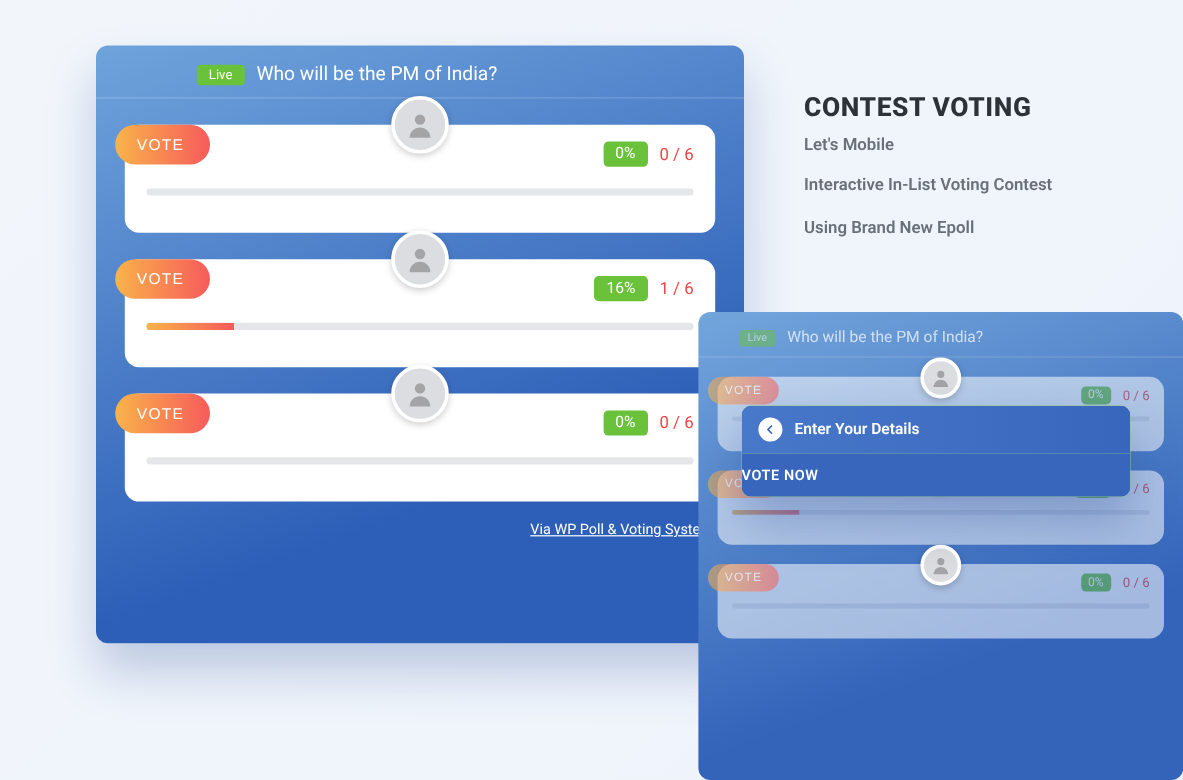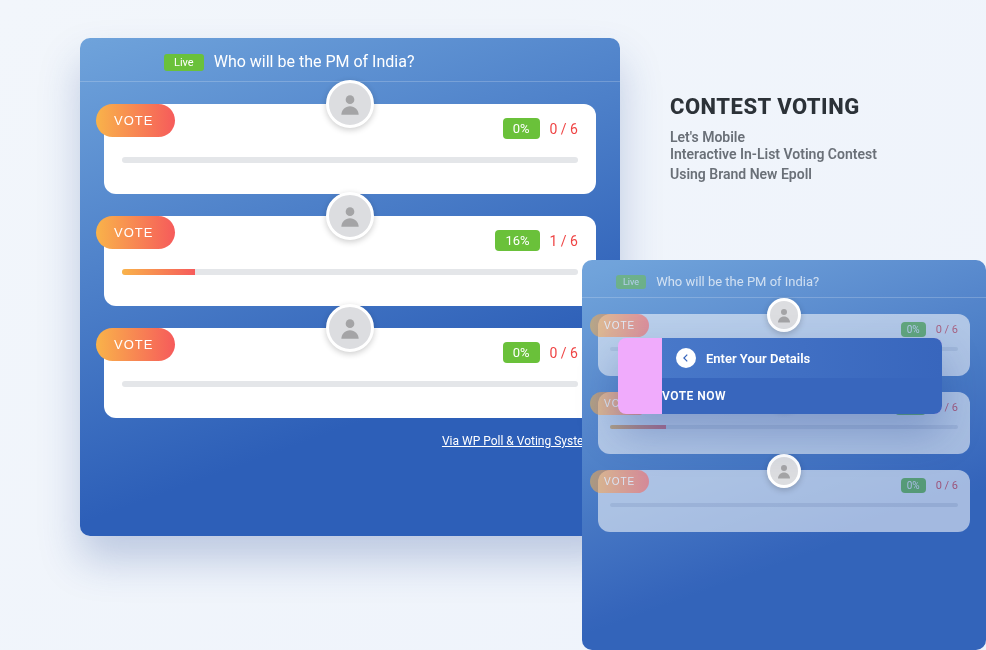--- a/index.html
+++ b/index.html
@@ -41,23 +41,23 @@
 .stats-row { display: flex; justify-content: flex-end; align-items: center; gap: 10px; margin-bottom: 18px; }
 .pct-badge { background: #6ac13a; color: #fff; font-size: 13px; padding: 3px 10px; border-radius: 4px; }
 .count { color: #ef4444; font-size: 14px; }
 .progress { background: #e4e6e9; height: 6px; border-radius: 4px; overflow: hidden; }
 .progress-fill { background: linear-gradient(90deg,#f9b34a,#f65b5b); height: 100%; }
 
 .footer-link { text-align: right; color: #fff; font-size: 12px; text-decoration: underline; padding: 16px 26px; }
 
 
 .heading-block { position: absolute; left: 670px; top: 78px; width: 290px; }
-.heading-block h2 { font-size: 22px; font-weight: 800; color: #2c3238; letter-spacing: 0.5px; line-height: 1.15; margin-top: 16px; }
+.heading-block h2 { font-size: 22px; font-weight: 800; color: #2c3238; letter-spacing: 0.5px; line-height: 1.15; }
 .subhead { margin-top: 10px; color: #6a7078; font-size: 14px; font-weight: 600; }
-.subtext { color: #6a7078; font-size: 14px; font-weight: 600; line-height: 1.4; }
+.subtext { color: #6a7078; font-size: 14px; font-weight: 600; line-height: 1.4; margin-top: 16px; }
 
 
 .poll-card.small {
   left: 582px; top: 260px; width: 404px; height: 390px; transform: scale(1); box-shadow: none;
 }
 .small .poll-header { padding-left: 34px; padding-bottom: 8px; }
 .small .poll-title { font-size: 13px; opacity: 0.7; }
 .small .live-badge { opacity: 0.5; font-size: 9px; padding: 2px 7px; }
 .small .option-row { margin: 16px 16px 0 16px; }
 .small .vote-btn { font-size: 10px; padding: 6px 14px; opacity: 0.55; }
@@ -66,24 +66,23 @@
 .small .card { min-height: 62px; padding: 8px 12px 14px 12px; opacity: 0.55; }
 .small .stats-row { margin-bottom: 10px; }
 .small .pct-badge { font-size: 10px; padding: 2px 6px; }
 .small .count { font-size: 11px; }
 .small .progress { height: 4px; }
 .dim-overlay { position: absolute; inset: 0; background: rgba(255,255,255,0.03); }
 
 
 .modal {
   position: absolute; left: 618px; top: 338px; width: 324px;
-  background: #f0abfc; border-radius: 8px;
+  background: #bef264; border-radius: 8px;
   box-shadow: 0 20px 40px rgba(30,60,140,0.3);
   overflow: hidden;
-  padding-left: 44px;
 }
 .modal-head { background: linear-gradient(90deg,#4878c9,#3866bd); padding: 10px 14px; display: flex; align-items: center; gap: 10px; }
 .back-btn { width: 20px; height: 20px; border-radius: 50%; background: #fff; display: flex; align-items: center; justify-content: center; cursor: pointer; }
 .back-btn svg { width: 10px; height: 10px; }
 .modal-title { color: #fff; font-size: 13px; font-weight: 600; }
 .modal-body { padding: 14px 16px 12px 16px; }
 .fieldset { position: relative; margin-bottom: 12px; }
 .fieldset-label { position: absolute; top: -8px; left: 10px; background: #fff; color: #2f5dac; font-size: 11px; padding: 0 4px; }
 .fieldset-input { display: flex; border: 1.5px solid #2f5dac; border-radius: 4px; height: 34px; }
 .fieldset-input input { flex: 1; border: none; outline: none; padding: 0 10px; font-size: 13px; background: transparent; }

